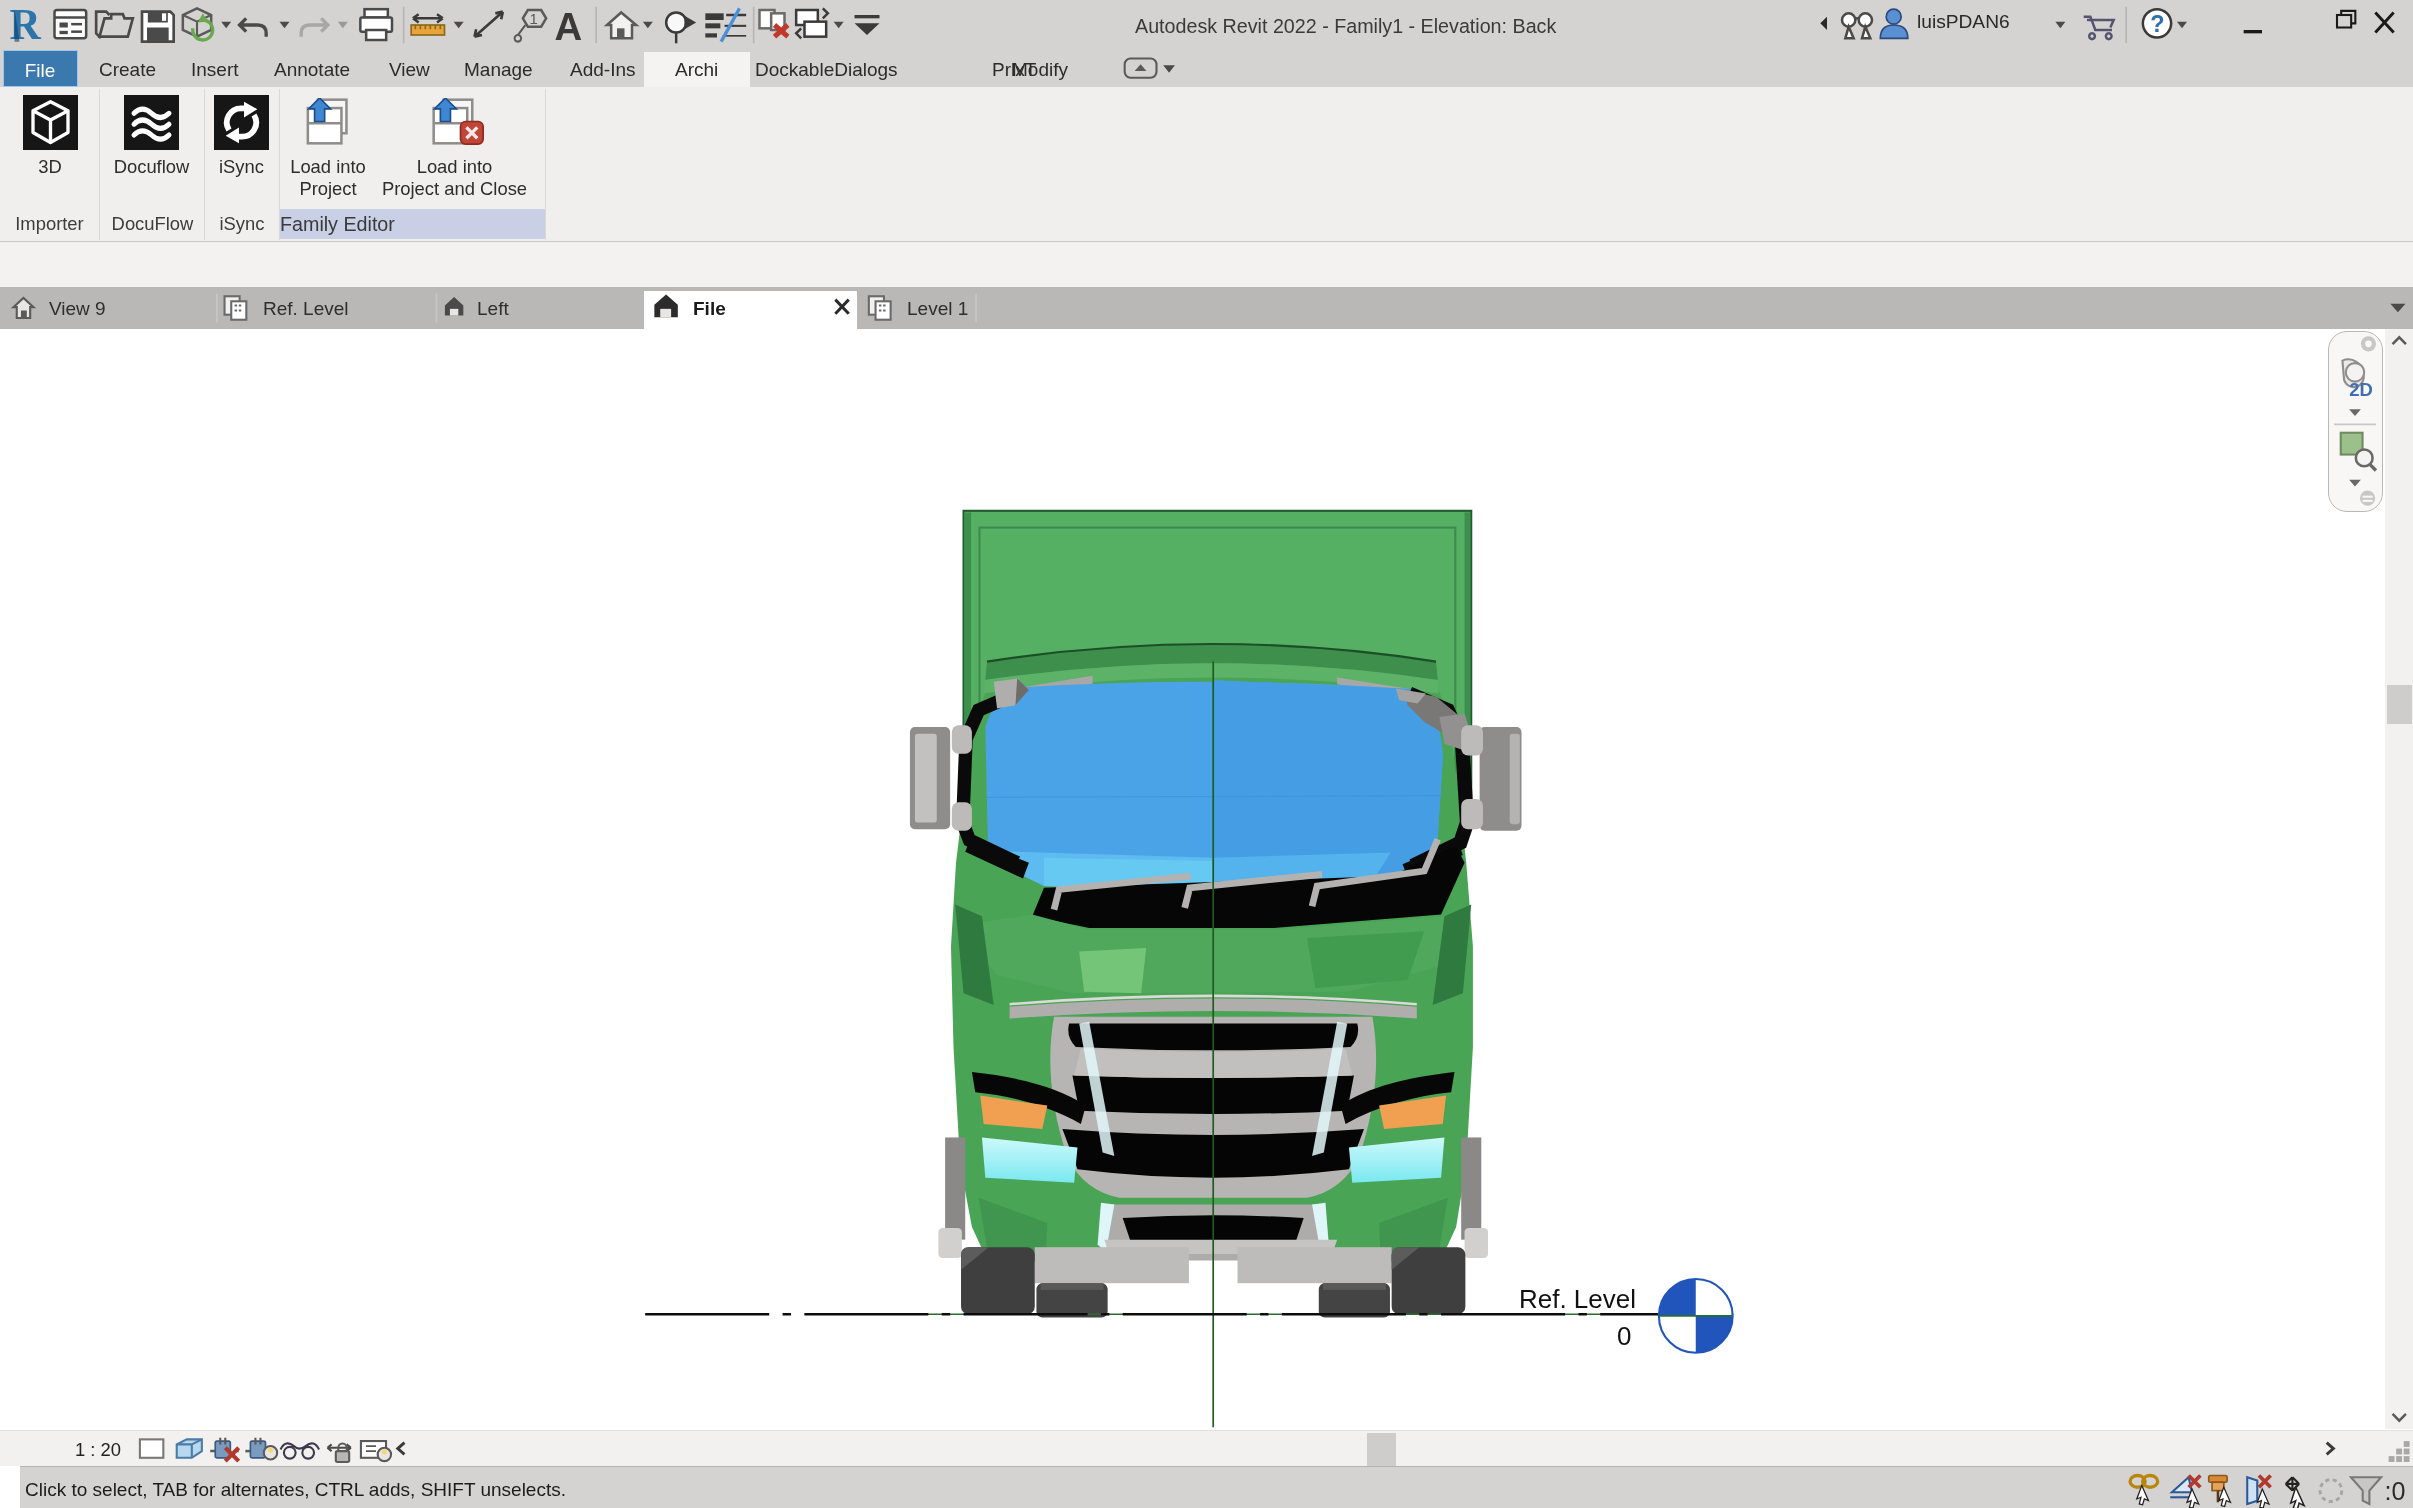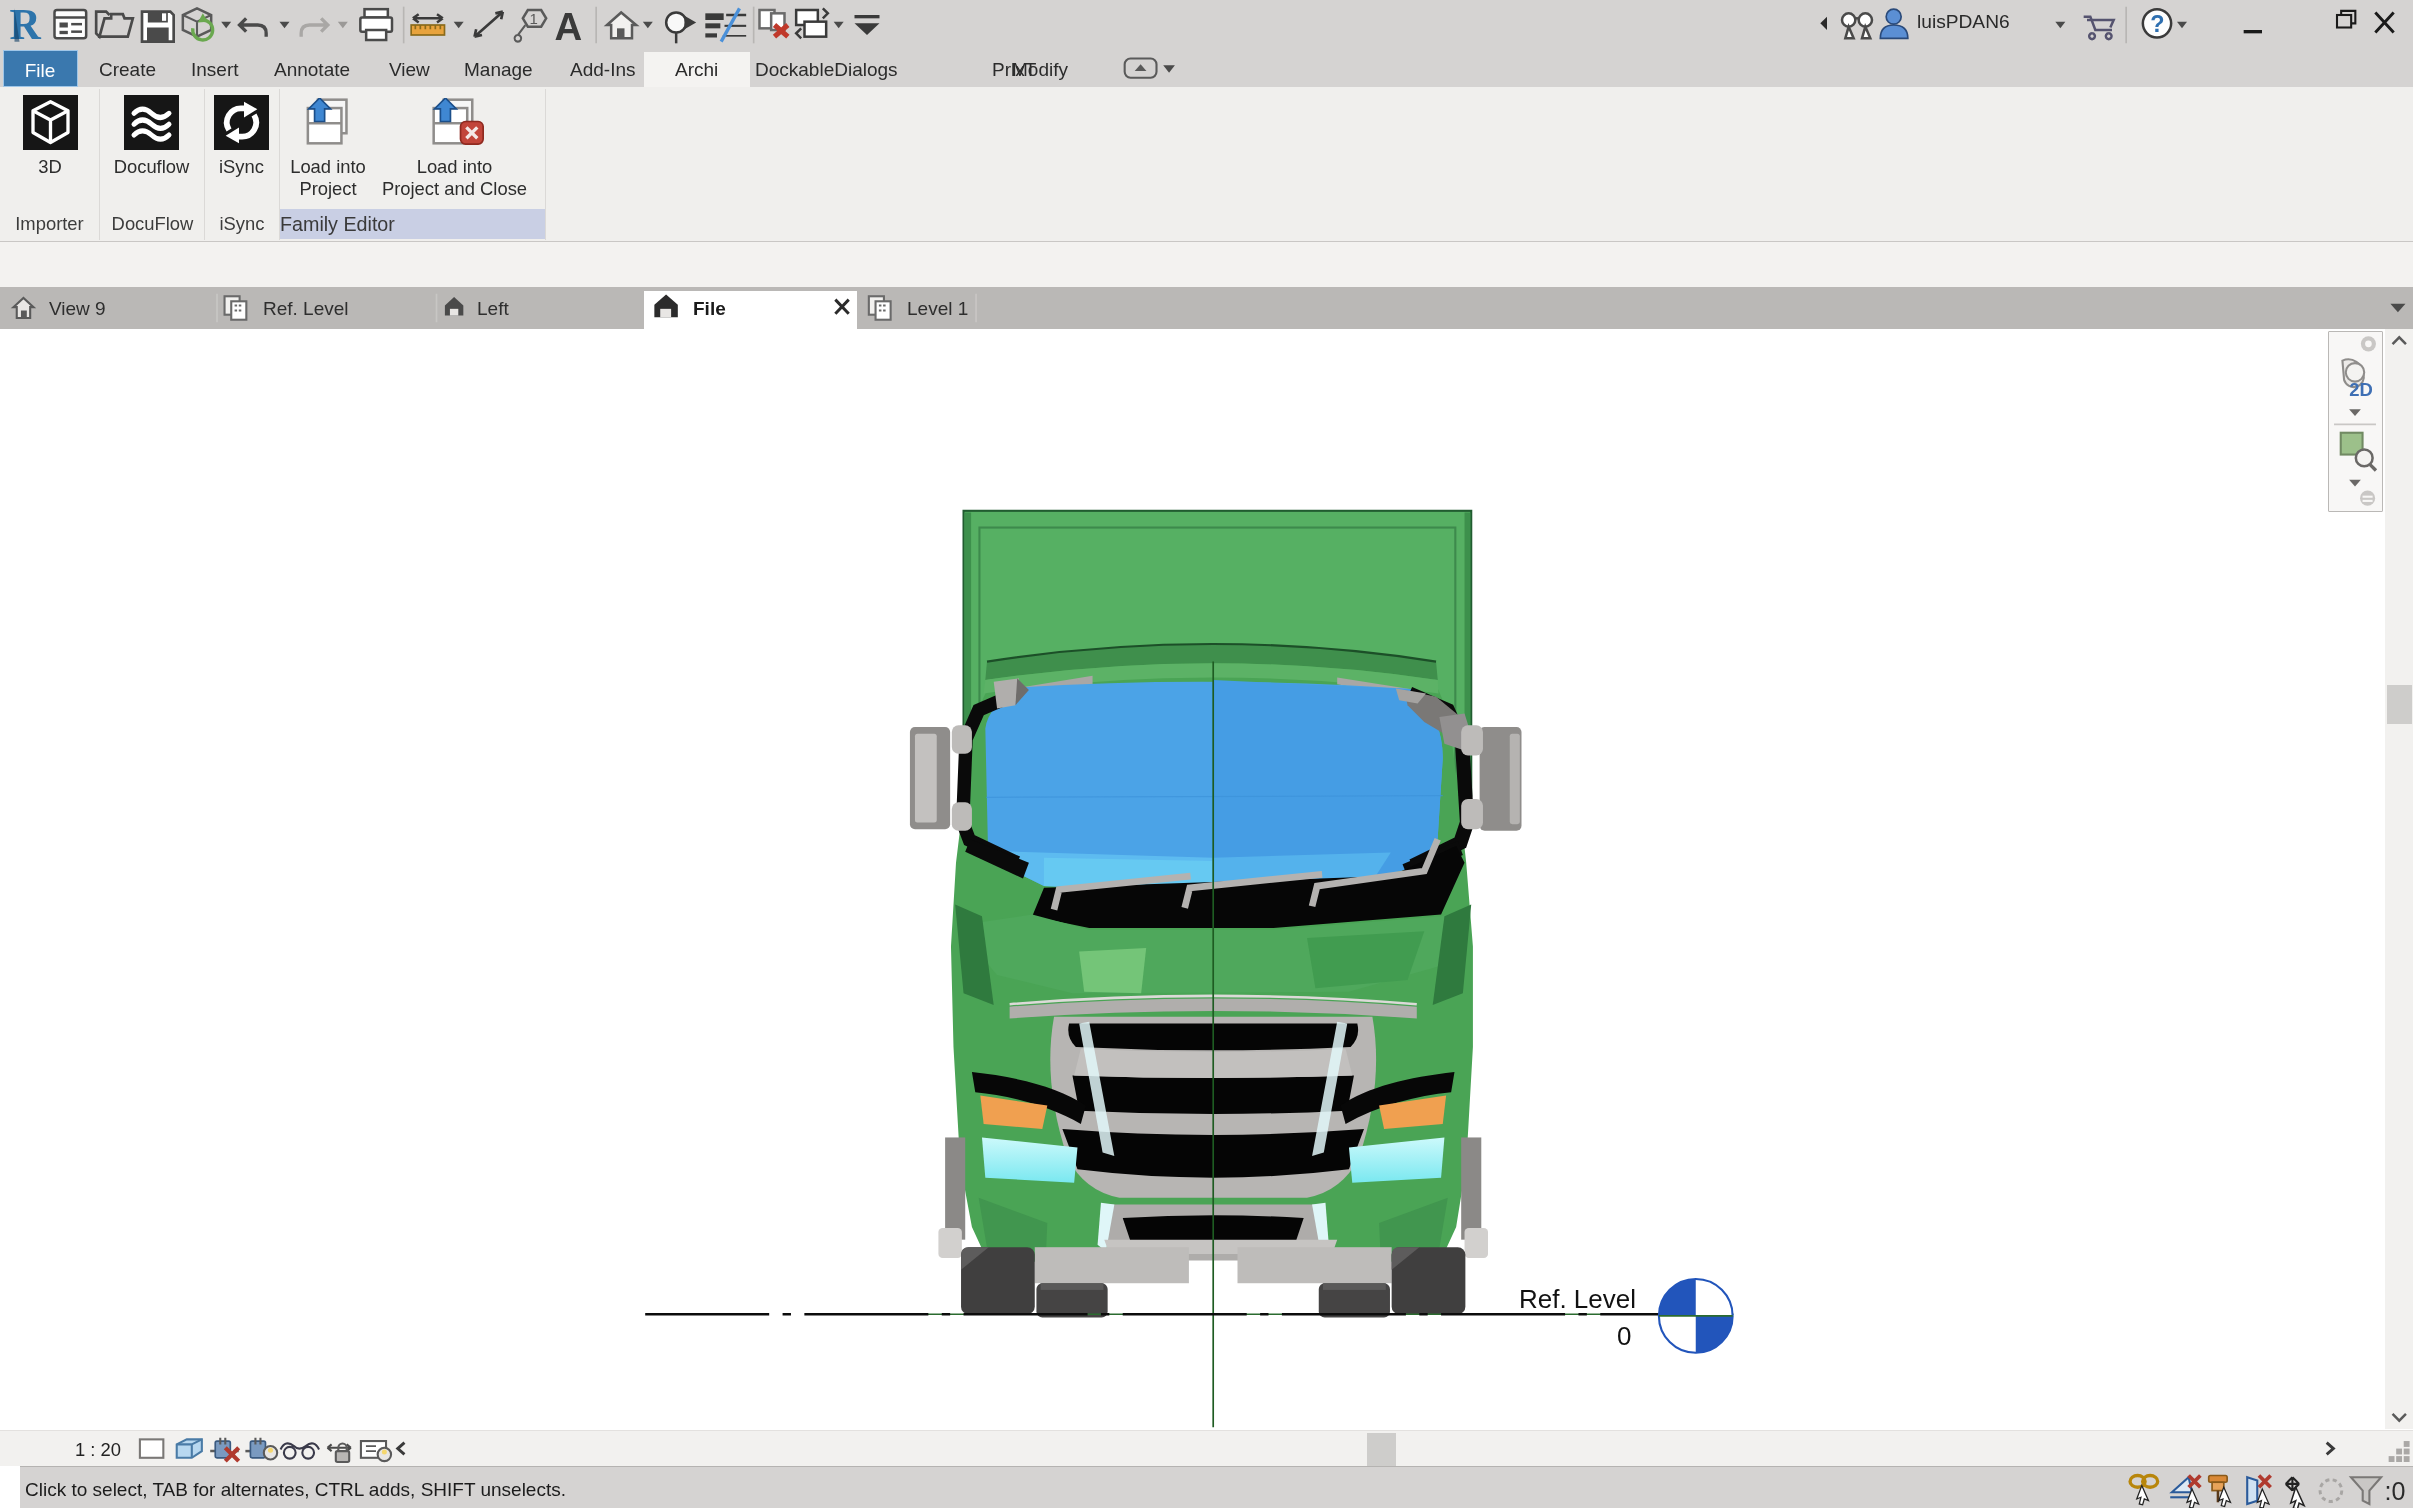--- a/index.html
+++ b/index.html
@@ -39,20 +39,21 @@
   #statusbar{left:0;top:1466px;width:2413px;height:43px;background:#d5d3d2;border-top:0.8px solid #b5b3b1;box-sizing:border-box;margin-left:20px;}
   #statustext{position:absolute;left:5px;top:0;height:42px;line-height:45px;font-size:19px;color:#1c1c1c;}
   
   #vscroll{left:2385px;top:329px;width:28.5px;height:1100px;background:#f2f1ef;}
   #vthumb{position:absolute;left:1.7px;top:356px;width:25px;height:39px;background:#cecdcb;}
 </style>
 </head>
 <body>
 <div id="app">
   <div id="titlebar" class="abs"></div>
+  <div id="title" class="abs">Autodesk Revit 2022 - Family1 - Elevation: Back</div>
   <div id="qat" class="abs" style="left:0;top:0;width:939px;height:50px;">
   <svg width="939" height="50" viewBox="0 0 1120 60">
 
     <text x="8" y="47" font-size="52" font-weight="bold" fill="#2d74ab" font-family="Liberation Serif,serif">R</text>
     <path d="M14,10 L20,50 L14,50 Z" fill="#123f66" opacity="0.6"></path>
 
     <rect x="62" y="12" width="38" height="34" rx="3" fill="#fdfdfd" stroke="#4a4a4a" stroke-width="3"></rect>
     <line x1="62" y1="21" x2="100" y2="21" stroke="#4a4a4a" stroke-width="3"></line>
     <rect x="68" y="27" width="10" height="6" fill="#4a4a4a"></rect>
     <rect x="68" y="37" width="10" height="4" fill="#4a4a4a"></rect>
@@ -393,21 +394,21 @@
     <line x1="770" y1="1569" x2="2069" y2="1569" stroke="#0c0c0c" stroke-width="3" stroke-dasharray="148 16 10 16"></line>
 
     <text x="1813" y="1562" font-size="31" fill="#111" font-family="Liberation Sans, sans-serif">Ref. Level</text>
     <text x="1930" y="1606" font-size="31" fill="#111" font-family="Liberation Sans, sans-serif">0</text>
     <circle cx="2024" cy="1571" r="44" fill="#fff" stroke="#2255bb" stroke-width="2.5"></circle>
     <path d="M2024,1571 L2024,1527 A44,44 0 0 0 1980,1571 Z" fill="#2255bb"></path>
     <path d="M2024,1571 L2024,1615 A44,44 0 0 0 2068,1571 Z" fill="#2255bb"></path>
     <line x1="1980" y1="1571" x2="2068" y2="1571" stroke="#2b6b2f" stroke-width="2"></line>
   </g>
   </svg>
-  <div class="abs" style="left:2328px;top:1.7px;width:55px;height:181px;background:#f8f7f6;border:1.7px solid #bab8b6;border-radius:1px;box-sizing:border-box;">
+  <div class="abs" style="left:2328px;top:1.7px;width:55px;height:181px;background:#f8f7f6;border:1.7px solid #bab8b6;border-radius:19px;box-sizing:border-box;">
     <svg width="52" height="178" viewBox="0 0 62 212">
       <circle cx="47" cy="14" r="9" fill="#c9c7c5"></circle>
       <circle cx="47" cy="14" r="4" fill="#f8f7f6"></circle>
       <path d="M16,34 a18,18 0 0 1 25,16 a12,12 0 0 1 -23,7 Z" fill="#eceae8" stroke="#8f8d8b" stroke-width="2.5"></path>
       <circle cx="31" cy="48" r="11" fill="#f4f3f1" stroke="#8f8d8b" stroke-width="2.5"></circle>
       <text x="24" y="76" font-size="22" font-weight="bold" fill="#3e6fb4">2D</text>
       <path d="M24,92 L38,92 L31,100 Z" fill="#6a6866"></path>
       <line x1="6" y1="110" x2="56" y2="110" stroke="#c9c7c5" stroke-width="2"></line>
       <rect x="14" y="120" width="26" height="26" fill="#9cc08a" stroke="#718a63" stroke-width="2.5"></rect>
       <circle cx="42" cy="150" r="10" fill="#f4f3f1" stroke="#6a6866" stroke-width="3"></circle>

